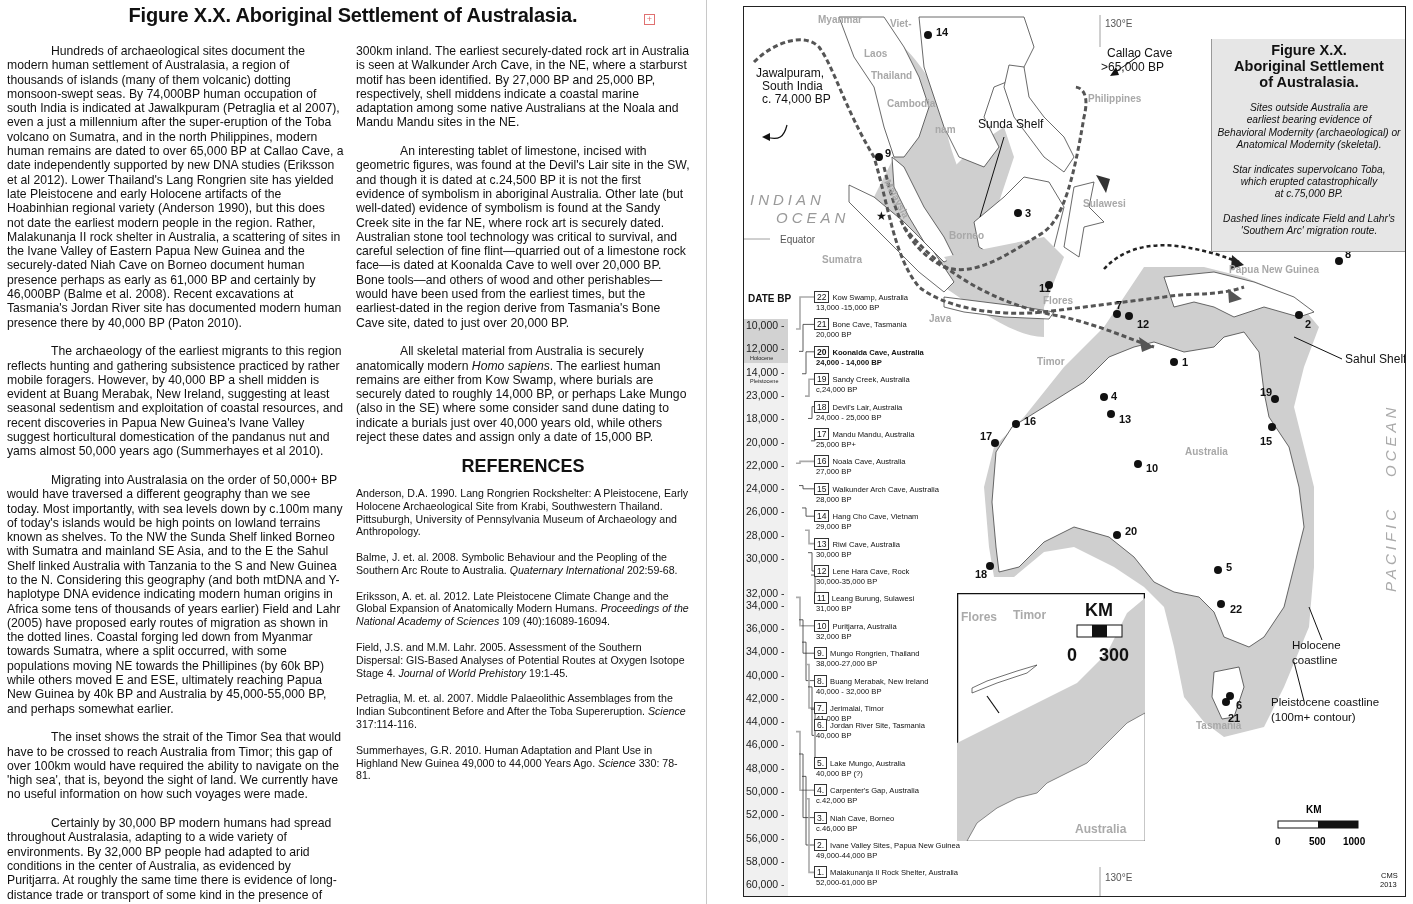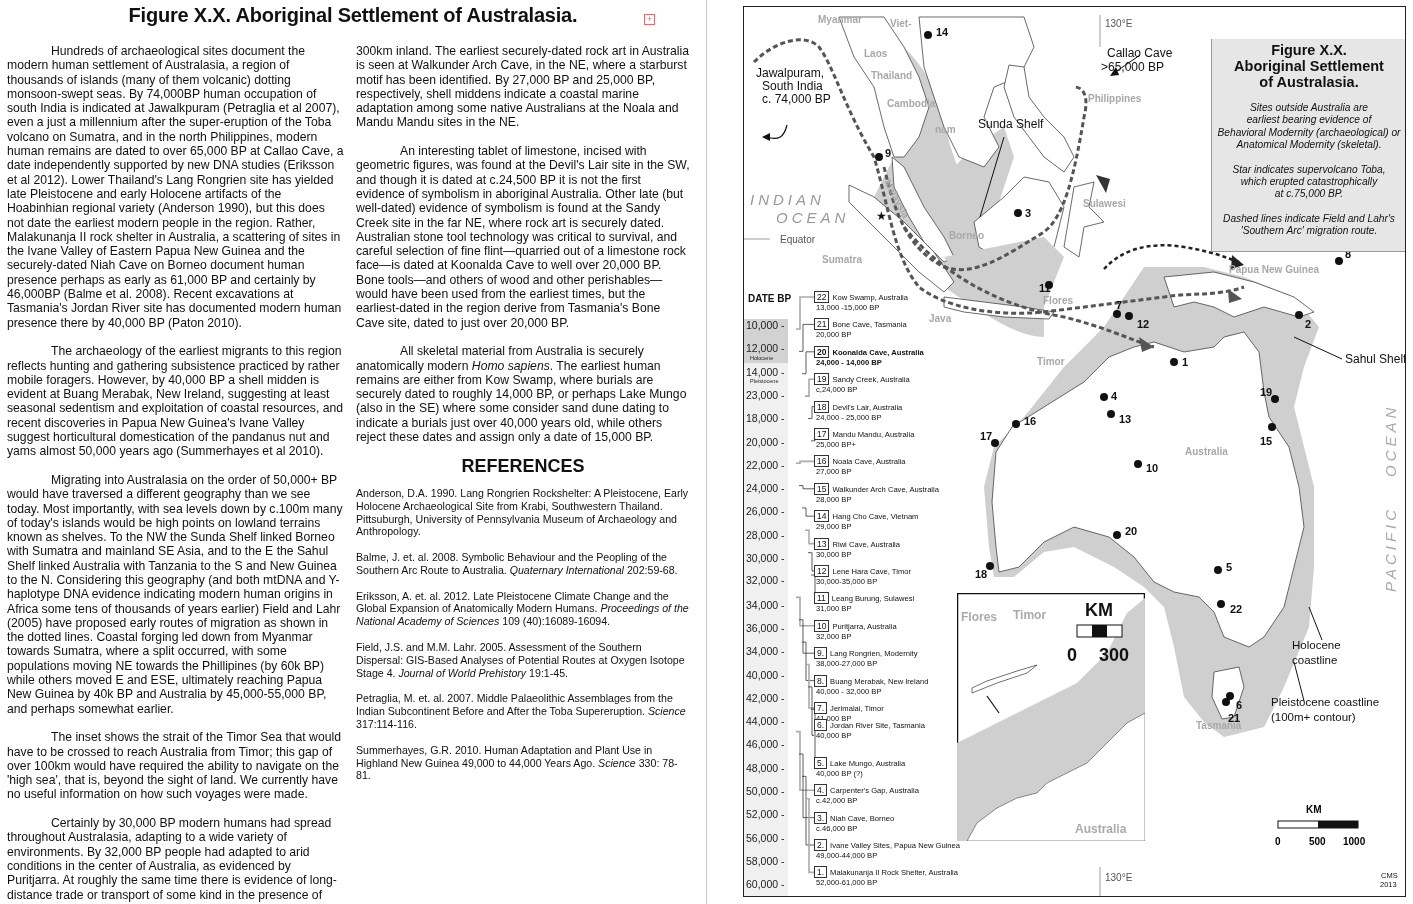--- a/index.html
+++ b/index.html
@@ -262,21 +262,21 @@
           <div class="tick" style="top: 55.3px;">12,000 -</div>
           <div class="tick" style="top: 78.6px;">14,000 -</div>
           <div class="tick" style="top: 101.9px;">23,000 -</div>
           <div class="tick" style="top: 125.2px;">18,000 -</div>
           <div class="tick" style="top: 148.5px;">20,000 -</div>
           <div class="tick" style="top: 171.8px;">22,000 -</div>
           <div class="tick" style="top: 195.1px;">24,000 -</div>
           <div class="tick" style="top: 218.4px;">26,000 -</div>
           <div class="tick" style="top: 241.7px;">28,000 -</div>
           <div class="tick" style="top: 265px;">30,000 -</div>
-          <div class="tick" style="top: 287px;">32,000 -</div>
+          <div class="tick" style="top: 300px;">32,000 -</div>
           <div class="tick" style="top: 311.6px;">34,000 -</div>
           <div class="tick" style="top: 334.9px;">36,000 -</div>
           <div class="tick" style="top: 358.2px;">34,000 -</div>
           <div class="tick" style="top: 381.5px;">40,000 -</div>
           <div class="tick" style="top: 404.8px;">42,000 -</div>
           <div class="tick" style="top: 428.1px;">44,000 -</div>
           <div class="tick" style="top: 451.4px;">46,000 -</div>
           <div class="tick" style="top: 474.7px;">48,000 -</div>
           <div class="tick" style="top: 498px;">50,000 -</div>
           <div class="tick" style="top: 521.3px;">52,000 -</div>
@@ -314,24 +314,24 @@
           <div class="site" style="top: 4px;"><span class="num">22</span><span>Kow Swamp, Australia</span><span class="date">13,000 -15,000 BP</span></div>
           <div class="site" style="top: 31.4px;"><span class="num">21</span><span>Bone Cave, Tasmania</span><span class="date">20,000 BP</span></div>
           <div class="site" style="top: 58.8px; font-weight: bold;"><span class="num">20</span><span>Koonalda Cave, Australia</span><span class="date">24,000 - 14,000 BP</span></div>
           <div class="site" style="top: 86.2px;"><span class="num">19</span><span>Sandy Creek, Australia</span><span class="date">c,24,000 BP</span></div>
           <div class="site" style="top: 113.6px;"><span class="num">18</span><span>Devil's Lair, Australia</span><span class="date">24,000 - 25,000 BP</span></div>
           <div class="site" style="top: 141px;"><span class="num">17</span><span>Mandu Mandu, Australia</span><span class="date">25,000 BP+</span></div>
           <div class="site" style="top: 168.4px;"><span class="num">16</span><span>Noala Cave, Australia</span><span class="date">27,000 BP</span></div>
           <div class="site" style="top: 195.8px;"><span class="num">15</span><span>Walkunder Arch Cave, Australia</span><span class="date">28,000 BP</span></div>
           <div class="site" style="top: 223.2px;"><span class="num">14</span><span>Hang Cho Cave, Vietnam</span><span class="date">29,000 BP</span></div>
           <div class="site" style="top: 250.6px;"><span class="num">13</span><span>Riwi Cave, Australia</span><span class="date">30,000 BP</span></div>
-          <div class="site" style="top: 278px;"><span class="num">12</span><span>Lene Hara Cave, Timor</span><span class="date">30,000-35,000 BP</span></div>
+          <div class="site" style="top: 278px;"><span class="num">12</span><span>Lene Hara Cave, Rock</span><span class="date">30,000-35,000 BP</span></div>
           <div class="site" style="top: 305.4px;"><span class="num">11</span><span>Leang Burung, Sulawesi</span><span class="date">31,000 BP</span></div>
           <div class="site" style="top: 332.8px;"><span class="num">10</span><span>Puritjarra, Australia</span><span class="date">32,000 BP</span></div>
-          <div class="site" style="top: 360.2px;"><span class="num">9.</span><span>Lang Rongrien, Modernity</span><span class="date">38,000-27,000  BP</span></div>
+          <div class="site" style="top: 360.2px;"><span class="num">9.</span><span>Mungo Rongrien, Thailand</span><span class="date">38,000-27,000  BP</span></div>
           <div class="site" style="top: 387.6px;"><span class="num">8.</span><span>Buang Merabak, New Ireland</span><span class="date">40,000 - 32,000 BP</span></div>
           <div class="site" style="top: 415px;"><span class="num">7.</span><span>Jerimalai, Timor</span><span class="date">41,000 BP</span></div>
           <div class="site" style="top: 432px;"><span class="num">6.</span><span>Jordan River Site, Tasmania</span><span class="date">40,000 BP</span></div>
           <div class="site" style="top: 469.8px;"><span class="num">5.</span><span>Lake Mungo, Australia</span><span class="date">40,000 BP (?)</span></div>
           <div class="site" style="top: 497.2px;"><span class="num">4.</span><span>Carpenter's Gap, Australia</span><span class="date">c.42,000 BP</span></div>
           <div class="site" style="top: 524.6px;"><span class="num">3.</span><span>Niah Cave, Borneo</span><span class="date">c.46,000 BP</span></div>
           <div class="site" style="top: 552px;"><span class="num">2.</span><span>Ivane Valley Sites, Papua New Guinea</span><span class="date">49,000-44,000 BP</span></div>
           <div class="site" style="top: 579.4px;"><span class="num">1.</span><span>Malakunanja II Rock Shelter, Australia</span><span class="date">52,000-61,000 BP</span></div>
         </div>
     </div>

